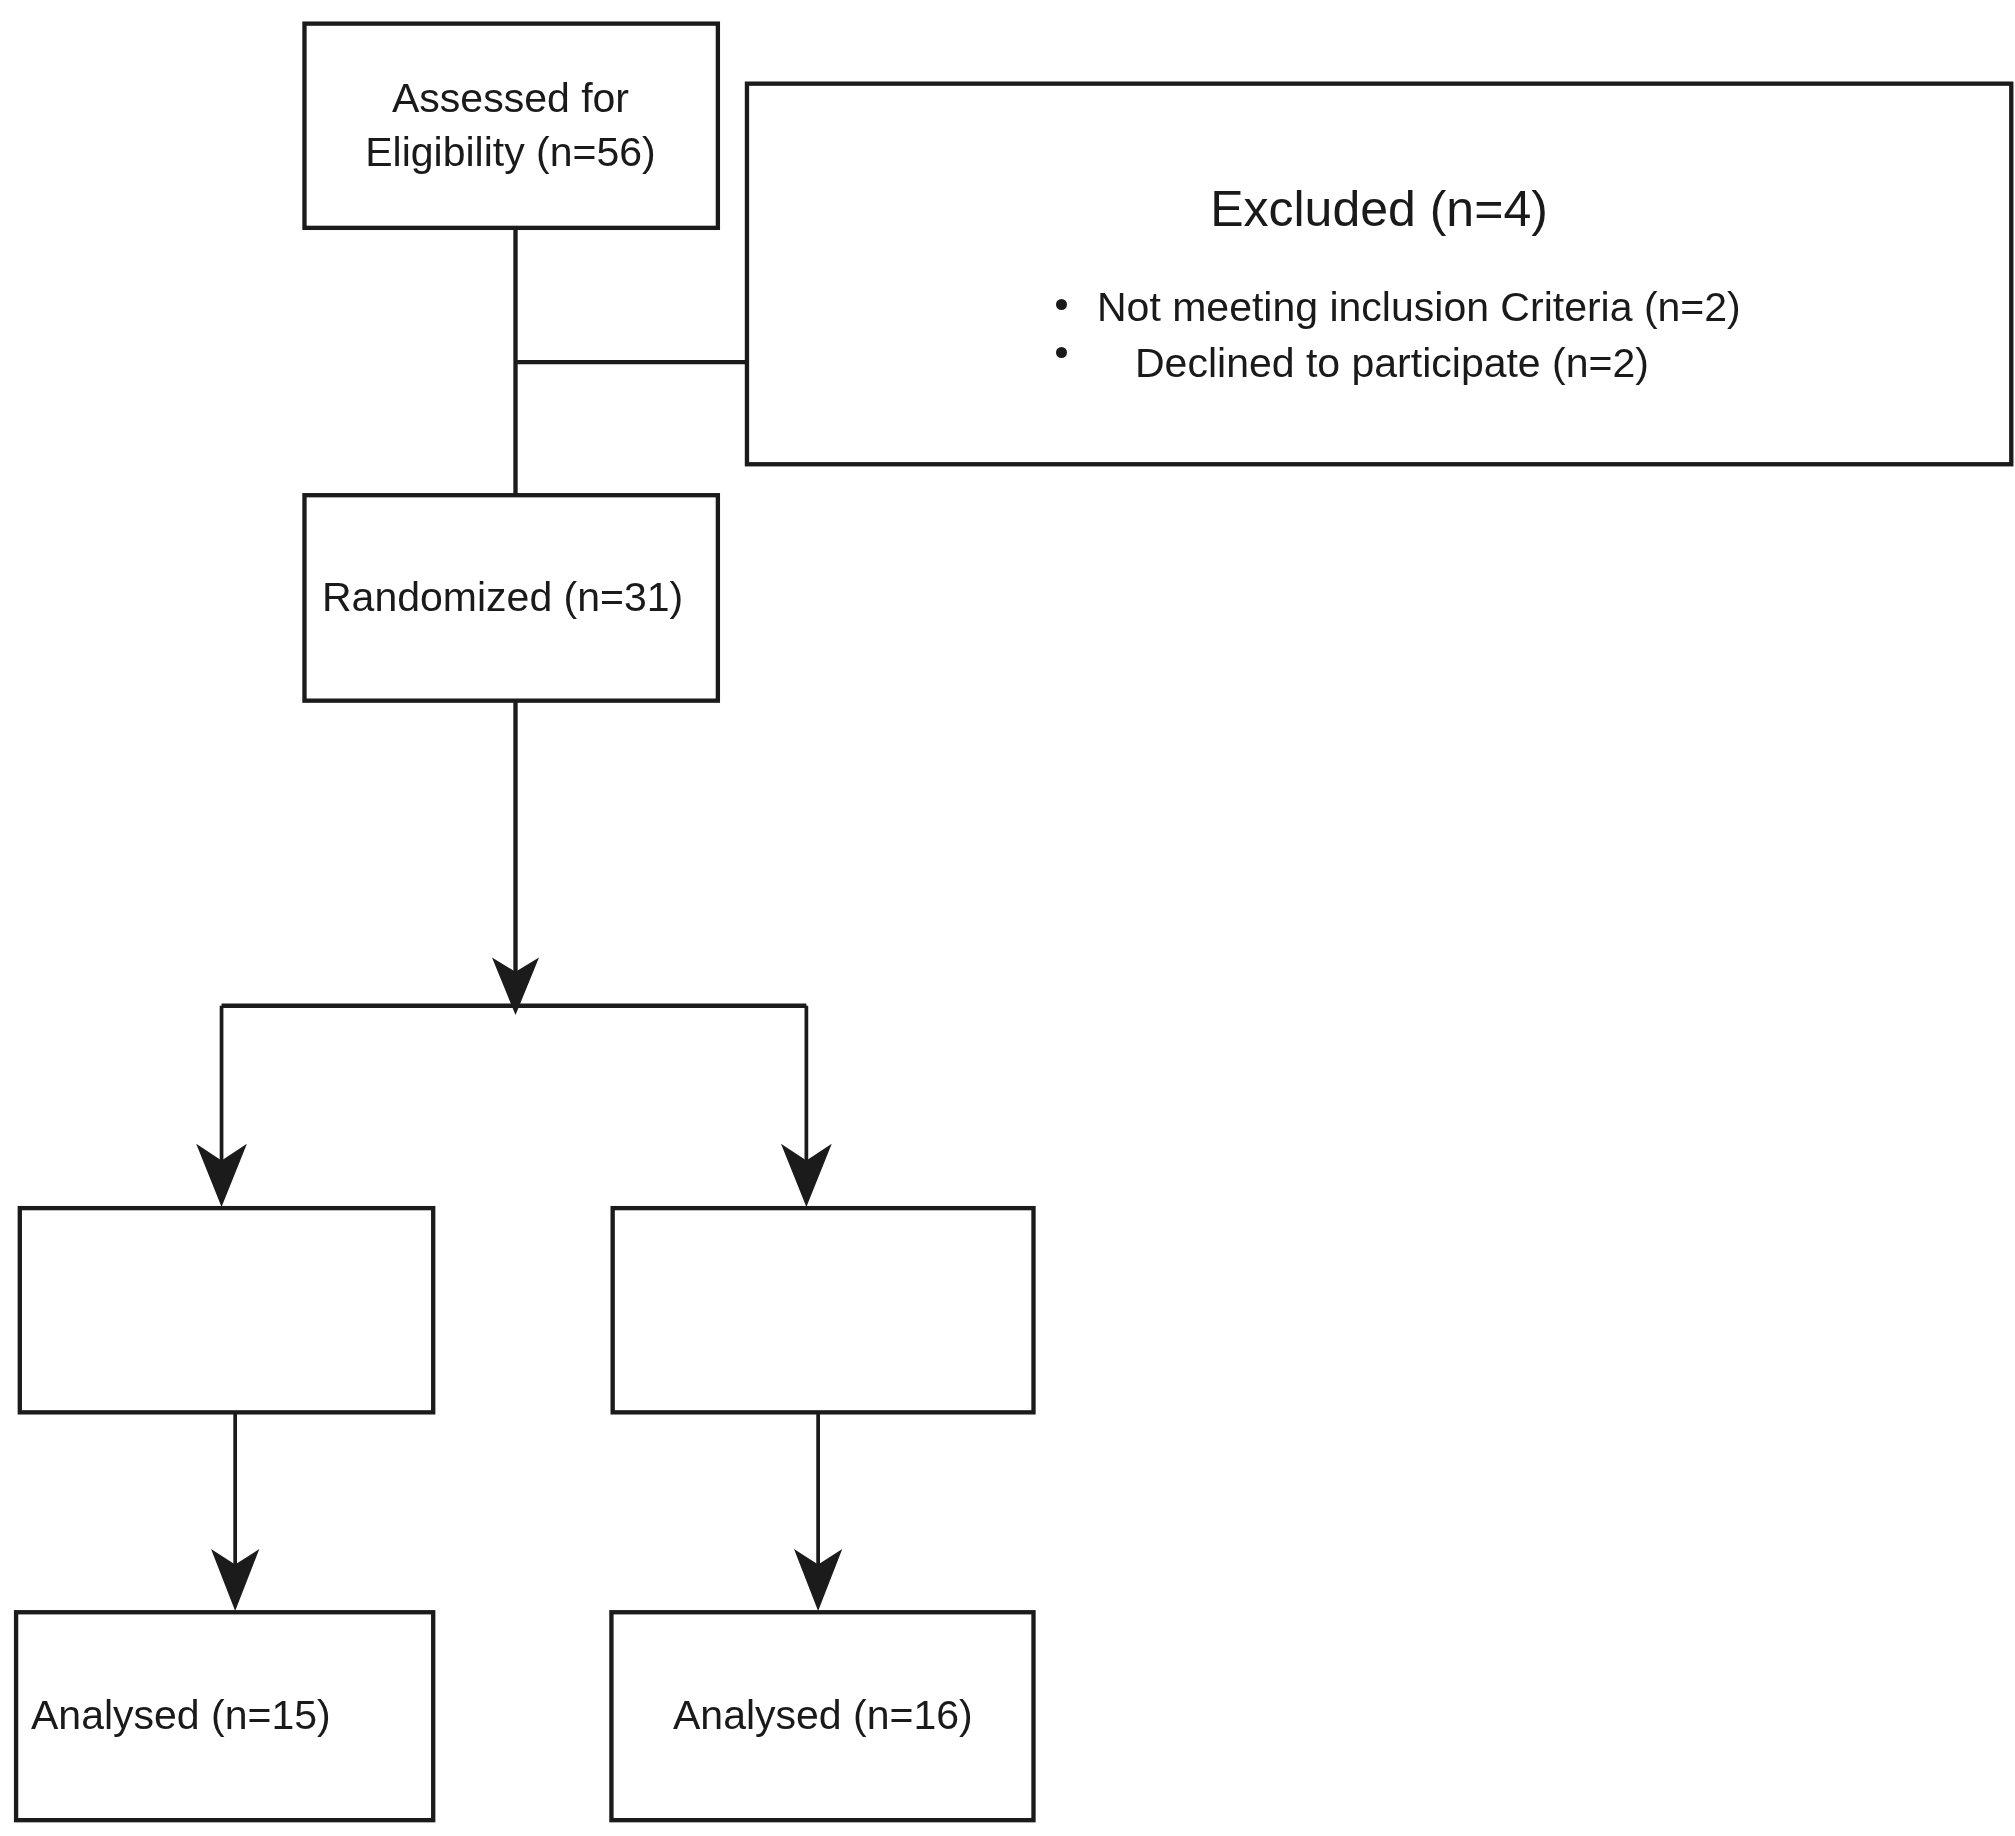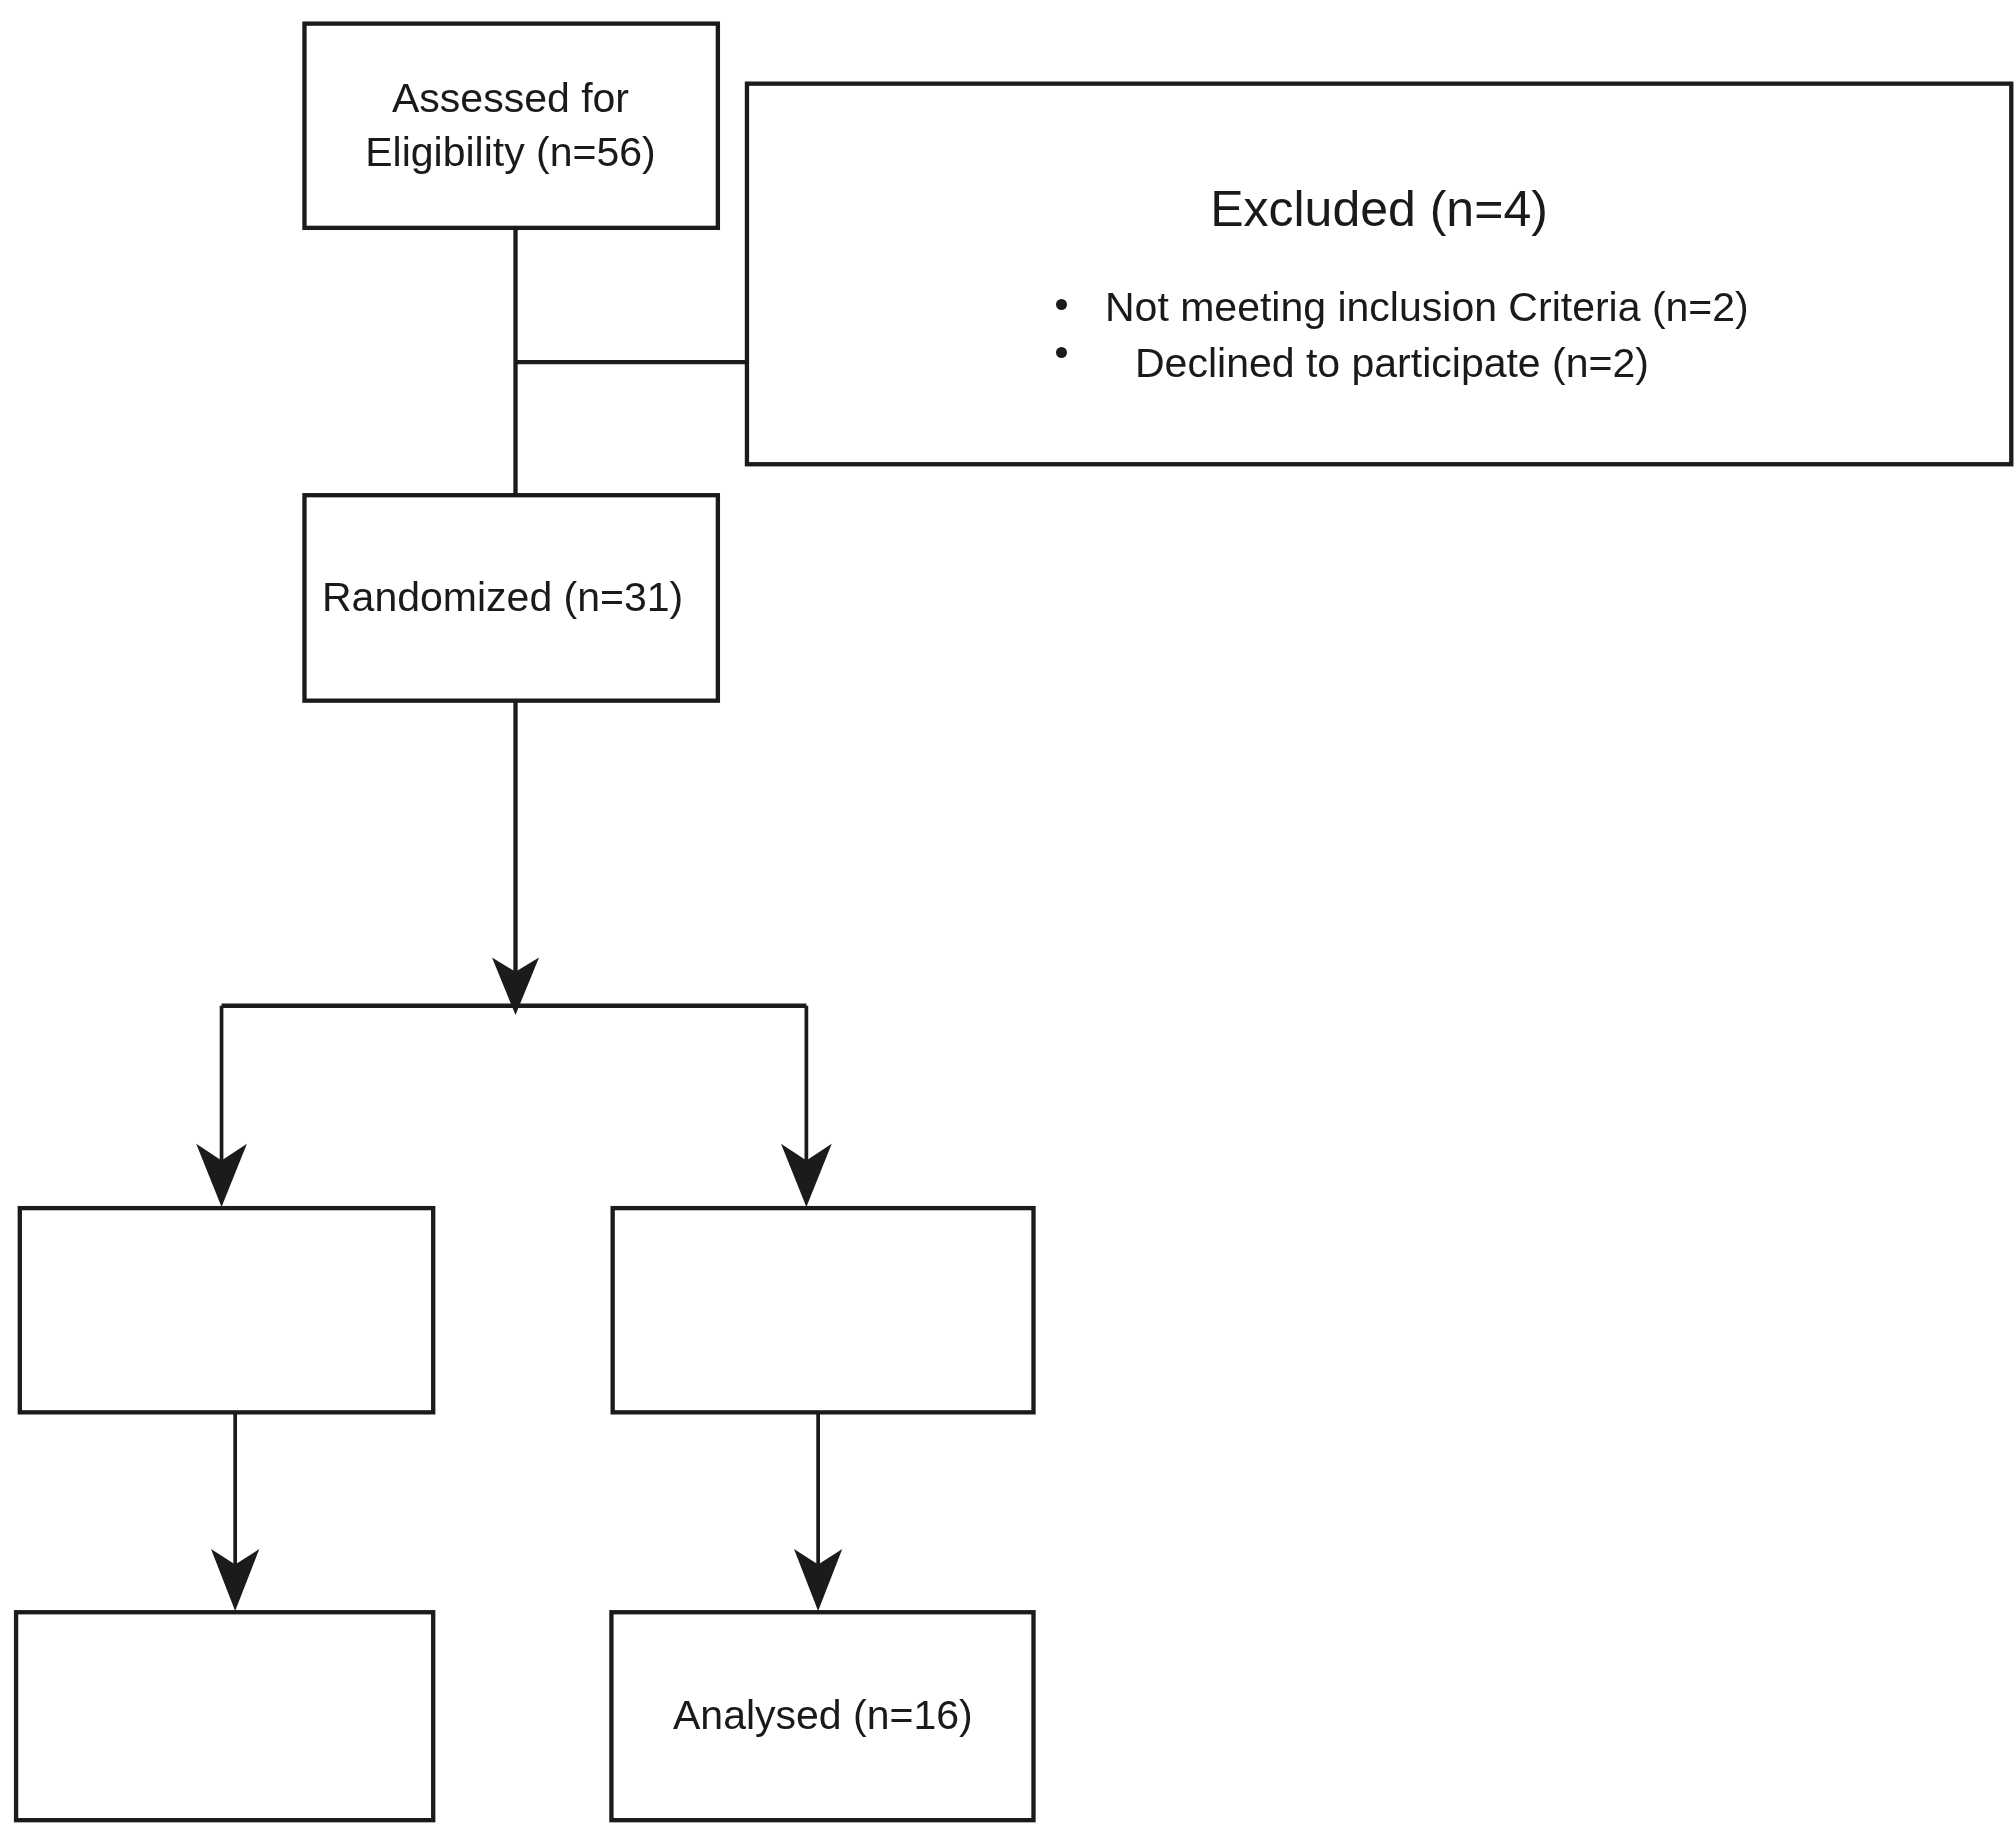--- a/index.html
+++ b/index.html
@@ -144,21 +144,20 @@
     font-size: 41px;
     color: #1a1a1a;
     line-height: 1.36;
     position: relative;
     display: flex;
     align-items: baseline;
     justify-content: flex-start;
   }
   .excluded-list li.item-0 {
     padding-left: 309px;
-    gap: 8px;
   }
   .excluded-list li.item-1 {
     padding-left: 309px;
     align-items: center;
   }
   .bullet-dot {
     display: inline-block;
     width: 11px;
     height: 11px;
     border-radius: 50%;
@@ -231,17 +230,18 @@
         <span class="bullet-dot"></span>
         <span class="bullet-text">Declined to participate (n=2)</span>
       </li>
     </ul>
   </div>
 
   <div class="node-text txt-randomized">Randomized (n=31)</div>
 
 
 
+  <div class="node-text txt-an-tre">Analysed (n=15)</div>
 
   <div class="node-text txt-an-cg">Analysed (n=16)</div>
 
 </div>
 
 
 </body></html>

